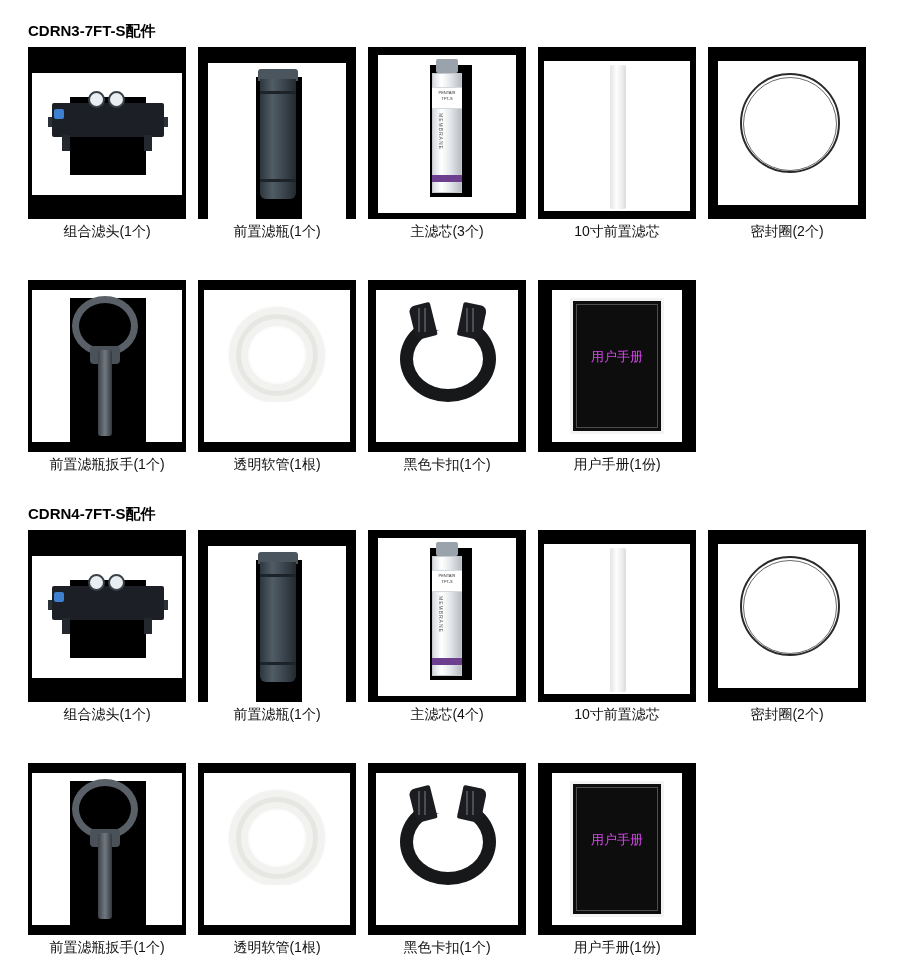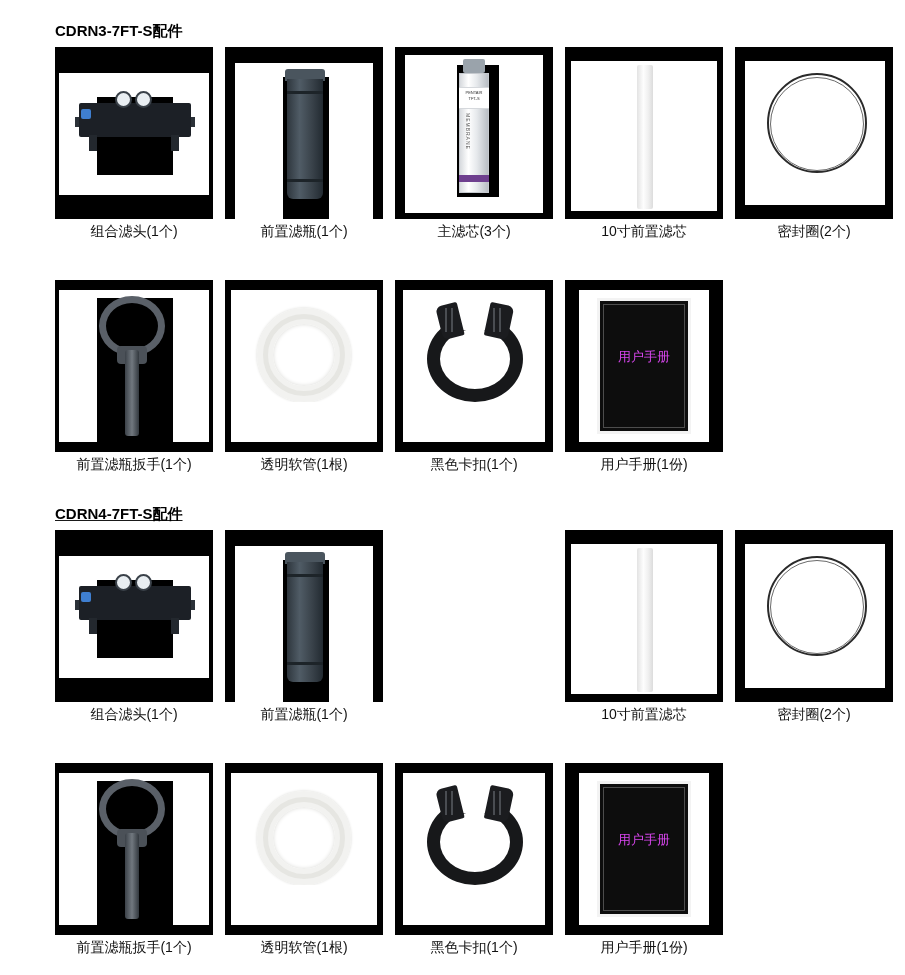--- a/index.html
+++ b/index.html
@@ -19,21 +19,20 @@
     position: relative;
     width: 905px;
     height: 975px;
     box-sizing: border-box;
     padding: 0;
   }
   .section {
     position: absolute;
     left: 0;
     width: 760px;
-    margin-left: 27px;
   }
   .section-title {
     font-size: 15px;
     font-weight: bold;
     color: #000;
     margin: 0 0 6px 28px;
     letter-spacing: 0px;
     white-space: nowrap;
   }
   .row {
@@ -449,21 +448,21 @@
           <div class="inner-white um-white"></div>
           <div class="um-book"></div>
           <div class="um-inner"></div>
           <div class="um-text">用户手册</div>
         </div>
         <div class="caption">用户手册(1份)</div>
       </div>
     </div>
   </div>
 
-  <div class="section" style="top:505px;text-decoration:underline;">
+  <div class="section" style="top:505px;">
     <div class="section-title">CDRN4-7FT-S配件</div>
 
     <div class="row" style="top:0;">
 
       <div class="cell" style="left:28px;">
         <div class="thumb">
           <div class="inner-white mf-white-t"></div>
           <div class="inner-white mf-white-l"></div>
           <div class="inner-white mf-white-r"></div>
           <div class="inner-white mf-white-b"></div>
@@ -486,20 +485,37 @@
           <div class="inner-white pf-white-notch1"></div>
           <div class="inner-white pf-white-notch2"></div>
           <div class="pf-cap"></div>
           <div class="pf-body"></div>
           <div class="pf-ring" style="top:44px;"></div>
           <div class="pf-ring" style="top:132px;"></div>
         </div>
         <div class="caption">前置滤瓶(1个)</div>
       </div>
 
+      <div class="cell" style="left:368px;">
+        <div class="thumb">
+          <div class="inner-white mc-white-t"></div>
+          <div class="inner-white mc-white-l"></div>
+          <div class="inner-white mc-white-r"></div>
+          <div class="inner-white mc-white-b"></div>
+          <div class="mc-top"></div>
+          <div class="mc-body"></div>
+          <div class="mc-label">
+            <div>PENTAIR</div>
+            <div>TFT-S</div>
+          </div>
+          <div class="mc-vtext">MEMBRANE</div>
+          <div class="mc-stripe"></div>
+        </div>
+        <div class="caption">主滤芯(4个)</div>
+      </div>
 
       <div class="cell" style="left:538px;">
         <div class="thumb">
           <div class="inner-white pp-white"></div>
           <div class="pp-rod"></div>
         </div>
         <div class="caption">10寸前置滤芯</div>
       </div>
 
       <div class="cell" style="left:708px;">

